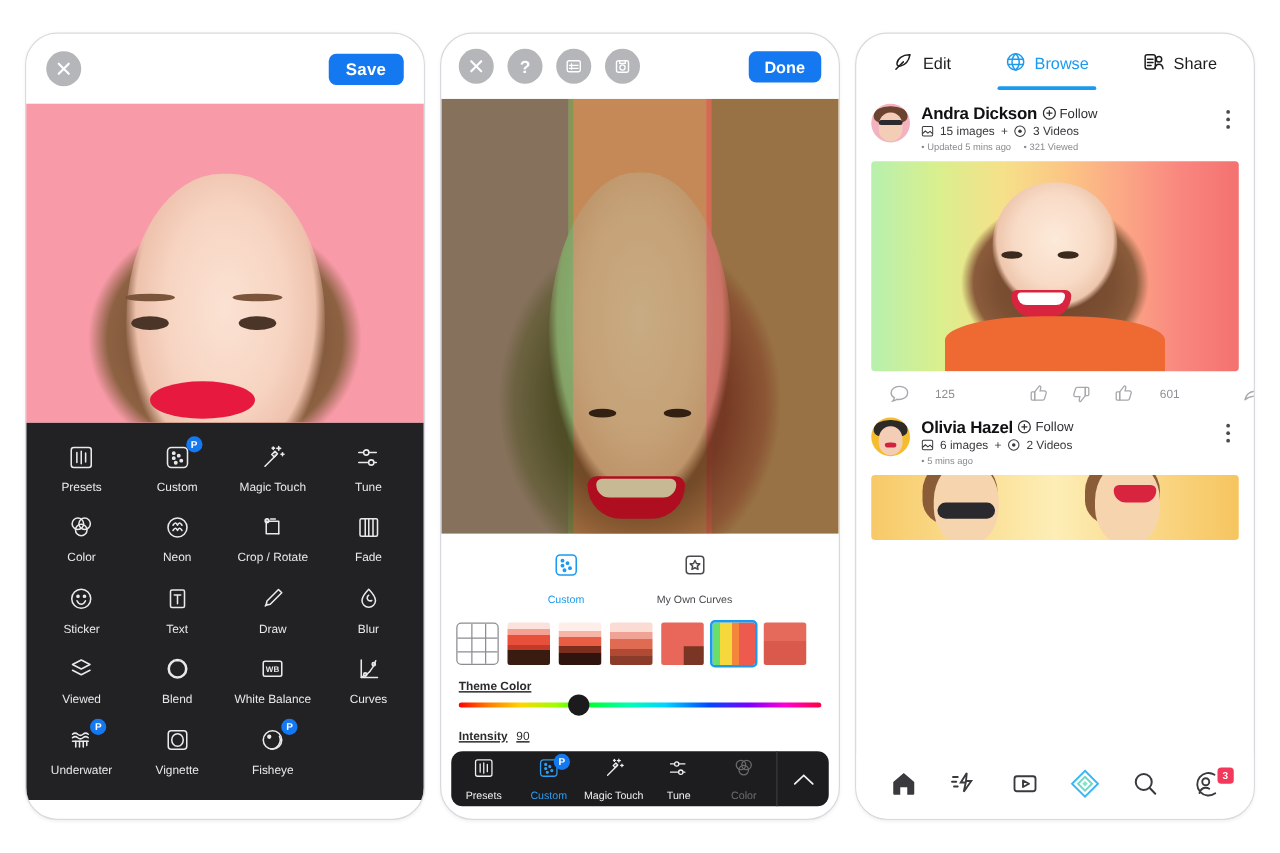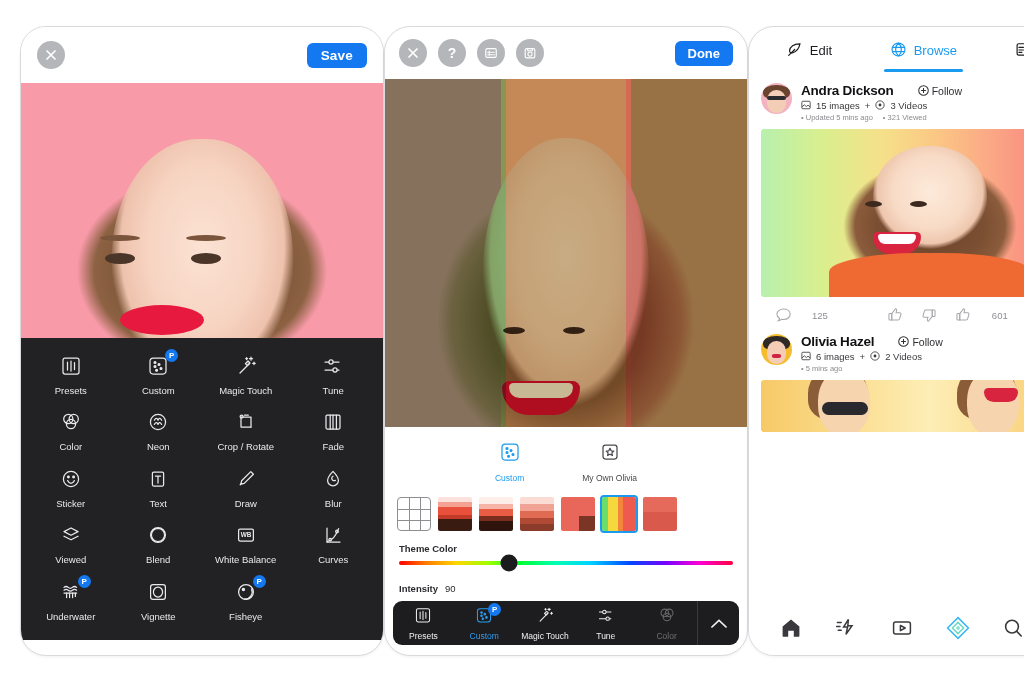--- a/index.html
+++ b/index.html
@@ -2,21 +2,21 @@
 <html><head>
 <meta charset="utf-8">
 <style>
   * { box-sizing: border-box; margin:0; padding:0; }
   html,body { width:1024px; height:682px; background:#ffffff; overflow:hidden;
     font-family:"Liberation Sans", sans-serif; }
   .stage { position:relative; width:1024px; height:682px; display:flex;
     justify-content:space-between; padding:26px 20px; }
 
   
-  .phone { position:relative; width:364px; height:630px; background:#fff;
+  .phone { position:relative; width:320px; height:630px; background:#fff;
     border:1.5px solid #d8dade; border-radius:26px; overflow:hidden;
     box-shadow:0 1px 3px rgba(0,0,0,.06); flex:0 0 auto; }
 
   
   .p1-top { height:56px; display:flex; align-items:center;
     justify-content:space-between; padding:0 16px; background:#fff; }
   .circ-btn { width:28px; height:28px; border-radius:50%; background:#b4b6b9;
     display:flex; align-items:center; justify-content:center; color:#fff;
     font-size:15px; line-height:1; }
   .save-btn { background:#1478f0; color:#fff; font-size:13.5px; font-weight:bold;
@@ -87,21 +87,21 @@
     overflow:hidden; }
   .th.grid { border:1.2px solid #8d8d92; border-radius:4px;
     background:
       linear-gradient(#8d8d92,#8d8d92) 0 11px/100% 1.1px no-repeat,
       linear-gradient(#8d8d92,#8d8d92) 0 22px/100% 1.1px no-repeat,
       linear-gradient(#8d8d92,#8d8d92) 11px 0/1.1px 100% no-repeat,
       linear-gradient(#8d8d92,#8d8d92) 22px 0/1.1px 100% no-repeat,
       #fff; }
   .th.sel { outline:2px solid #1a9bf0; outline-offset:0; }
 
-  .p2-slider-wrap { padding:2px 14px 0; }
+  .p2-slider-wrap { padding:2px 14px 0;text-decoration:underline; }
   .sl-label { font-size:9.5px; color:#2b2b2f; margin-bottom:7px;
     font-weight:bold; }
   .sl-label .num { font-weight:normal; margin-left:7px; }
   .hue-track { height:3.5px; border-radius:2px; position:relative;
     background:linear-gradient(to right,#ff0000 0%,#ff7a00 8%,#ffd500 17%,#9dff00 27%,#00ff2f 36%,#00ffb3 47%,#00d4ff 57%,#0048ff 69%,#7a00ff 80%,#ff00d4 90%,#ff0040 100%);
     margin-bottom:18px; }
   .hue-knob { position:absolute; top:50%; left:33%; transform:translate(-50%,-50%);
     width:17px; height:17px; border-radius:50%; background:#1b1b1d; }
   .int-row { display:flex; align-items:center; gap:10px; }
   .int-track { flex:1; height:2px; background:#cfcfd3; position:relative; }
@@ -137,21 +137,21 @@
     position:relative; overflow:hidden; }
   .ava.a1 { background:#f2b2c0; }
   .ava.a2 { background:#f5bc2e; }
   .ava .af { position:absolute; left:18%; top:22%; width:64%; height:74%;
     border-radius:46% 46% 44% 44%; background:#f4cdb6; }
   .ava .ah { position:absolute; left:8%; top:6%; width:84%; height:46%;
     border-radius:50% 50% 38% 38%; background:#6b4430; }
   .ava .ag { position:absolute; left:20%; top:42%; width:60%; height:12%;
     background:#2b2b2f; border-radius:3px; }
   .uinfo { flex:1; min-width:0; }
-  .uname-row { display:flex; align-items:center; gap:24px;text-align:center; }
+  .uname-row { display:flex; align-items:center; gap:4px;text-align:center; }
   .uname { font-size:13.5px; font-weight:bold; color:#111114;
     letter-spacing:-.2px; }
   .follow { font-size:10.5px; color:#2f2f33; display:flex; align-items:center;
     gap:3px; }
   .ustats { font-size:9.5px; color:#3a3a3e; display:flex; 
     gap:5px; margin-top:2px; }
   .ustats .ic { display:inline-flex; }
   .umeta { font-size:7.5px; color:#8b8b90; display:flex; gap:10px;
     margin-top:2px; }
   .kebab { width:18px; display:flex; flex-direction:column; align-items:center;
@@ -483,21 +483,21 @@
               <circle cx="16" cy="15.5" r=".95" fill="#1a9bf0"></circle>
               <circle cx="11.6" cy="17.2" r=".95" fill="#1a9bf0"></circle>
             </svg></span>
     <span class="ptl">Custom</span>
         </div>
         <div class="pt">
           <span><svg width="26" height="26" viewBox="0 0 26 26" fill="none" stroke="#4a4a4e" stroke-width="1.25" stroke-linecap="round" stroke-linejoin="round">
               <rect x="6" y="6" width="14" height="14" rx="2.4"></rect>
               <path d="M13 9.4l1.2 2.4 2.6.3-1.9 1.8.5 2.6-2.4-1.3-2.4 1.3.5-2.6-1.9-1.8 2.6-.3z"></path>
             </svg></span>
-    <span class="ptl">My Own Olivia</span>
+    <span class="ptl">My Own Curves</span>
         </div>
       </div>
     <div class="p2-thumbs" id="p2-thumbs">
         <div class="th grid"></div>
         <div class="th" style="background: linear-gradient(rgb(251, 226, 220) 0px, rgb(251, 226, 220) 16%, rgb(244, 160, 146) 16%, rgb(244, 160, 146) 30%, rgb(232, 80, 60) 30%, rgb(232, 80, 60) 52%, rgb(194, 58, 40) 52%, rgb(194, 58, 40) 64%, rgb(58, 27, 18) 64%, rgb(58, 27, 18) 100%);"></div>
         <div class="th" style="background: linear-gradient(rgb(253, 238, 234) 0px, rgb(253, 238, 234) 20%, rgb(246, 181, 166) 20%, rgb(246, 181, 166) 34%, rgb(234, 93, 69) 34%, rgb(234, 93, 69) 56%, rgb(123, 46, 30) 56%, rgb(123, 46, 30) 72%, rgb(46, 20, 13) 72%, rgb(46, 20, 13) 100%);"></div>
         <div class="th" style="background: linear-gradient(rgb(251, 220, 212) 0px, rgb(251, 220, 212) 22%, rgb(240, 162, 148) 22%, rgb(240, 162, 148) 40%, rgb(224, 107, 83) 40%, rgb(224, 107, 83) 62%, rgb(176, 74, 53) 62%, rgb(176, 74, 53) 80%, rgb(138, 59, 42) 80%, rgb(138, 59, 42) 100%);"></div>
         <div class="th" style="background: linear-gradient(rgb(232, 102, 90) 0px, rgb(232, 102, 90) 54%, rgb(232, 102, 90) 54%, rgb(232, 102, 90) 100%); position: relative;">
           <div style="position:absolute;right:0;bottom:0;width:48%;height:44%;background:#7a3525;"></div>
         </div>

